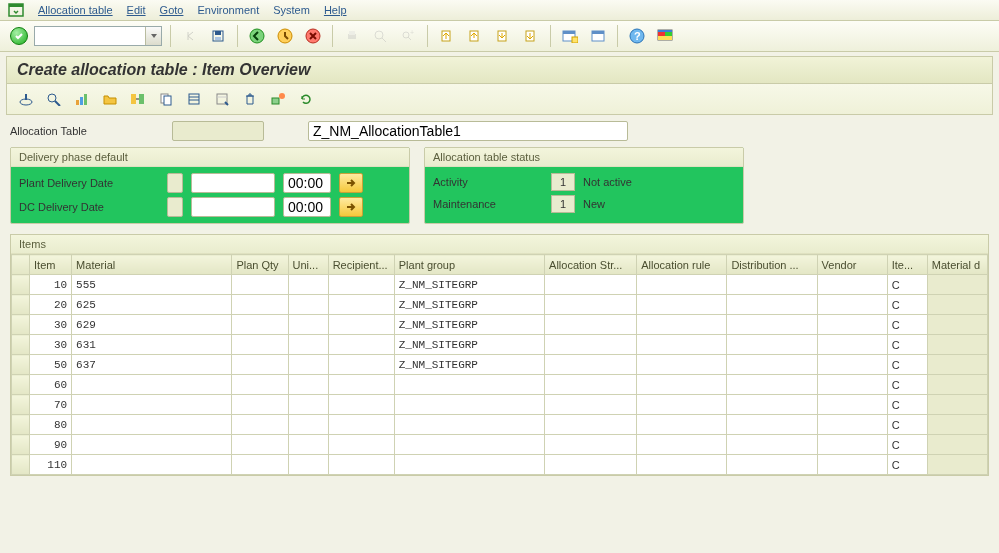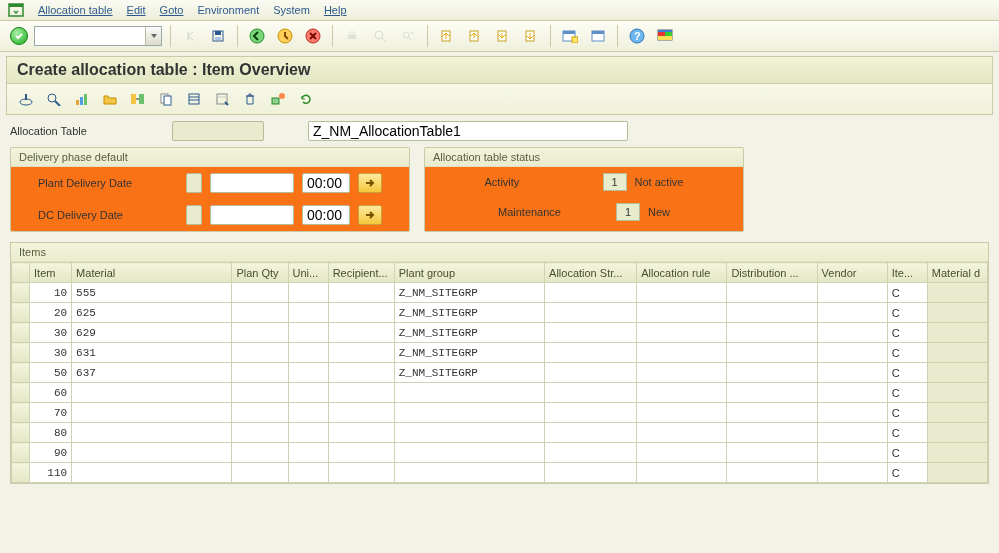--- a/index.html
+++ b/index.html
@@ -53,21 +53,21 @@
     border:1px solid transparent; border-radius:3px; cursor:pointer;
   }
   .disabled { opacity:.35; cursor:default; }
 
   
   .titlestrip {
     margin:4px 6px 0 6px;
     background:linear-gradient(#f1f3d8,#e3e6c2);
     border:1px solid #c9cba8;
     padding:4px 10px;
-    font-size:16px; font-weight:bold; color:#333;
+    font-size:16px; font-weight:bold; font-style:italic; color:#333;
   }
 
   
   .apptoolbar {
     margin:0 6px;
     padding:4px 8px;
     background:linear-gradient(#f7f8e8,#eff1d8);
     border-left:1px solid #c9cba8;
     border-right:1px solid #c9cba8;
     border-bottom:1px solid #c9cba8;
@@ -83,27 +83,27 @@
   .field-ro {
     width:92px; height:20px; background:#e9ebce; border:1px solid #b8bb97; border-radius:2px;
   }
   .field-edit {
     height:20px; background:#fff; border:1px solid #b8bb97; border-radius:2px; padding:1px 4px; font-size:14px;
   }
 
   
   .groups { display:flex; gap:14px; margin-top:6px; }
   .groupbox {
-    border:1px solid #c9cba8; background:#f97316; border-radius:2px;
+    border:1px solid #c9cba8; background:#22c55e; border-radius:2px;
   }
   .groupbox .gbt {
     padding:3px 8px; color:#5a5e3d; background:linear-gradient(#f3f5dc,#e9ecce);
     border-bottom:1px solid #dfe1c0;
   }
-  .groupbox .gbc { padding:6px 8px; display:flex; flex-direction:column; gap:12px;align-items:center; }
+  .groupbox .gbc { padding:6px 8px; display:flex; flex-direction:column; gap:4px; }
   .gbrow { display:flex; align-items:center; gap:8px; }
   .gbrow .gl { width:140px; }
   .timebox { width:48px; }
   .arrowbtn {
     width:24px; height:20px; border:1px solid #c8a238; border-radius:2px;
     background:linear-gradient(#ffeaa0,#f5c83b); display:flex; align-items:center; justify-content:center; cursor:pointer;
   }
   .minibox {
     width:24px; height:18px; border:1px solid #b8bb97; background:#e9ebce; font-size:11px; text-align:center; line-height:16px;
   }

